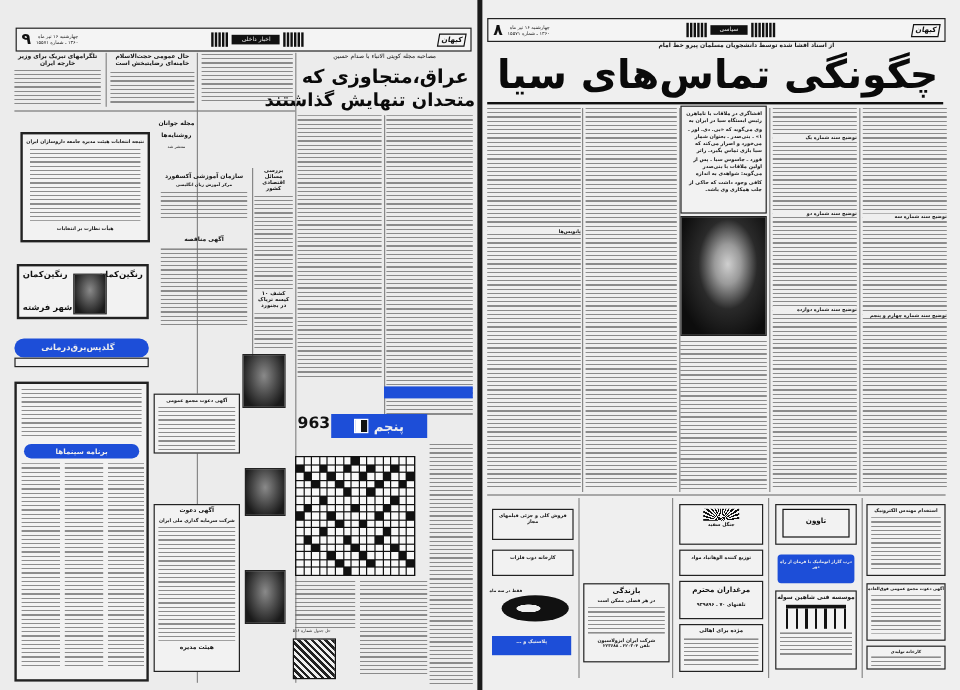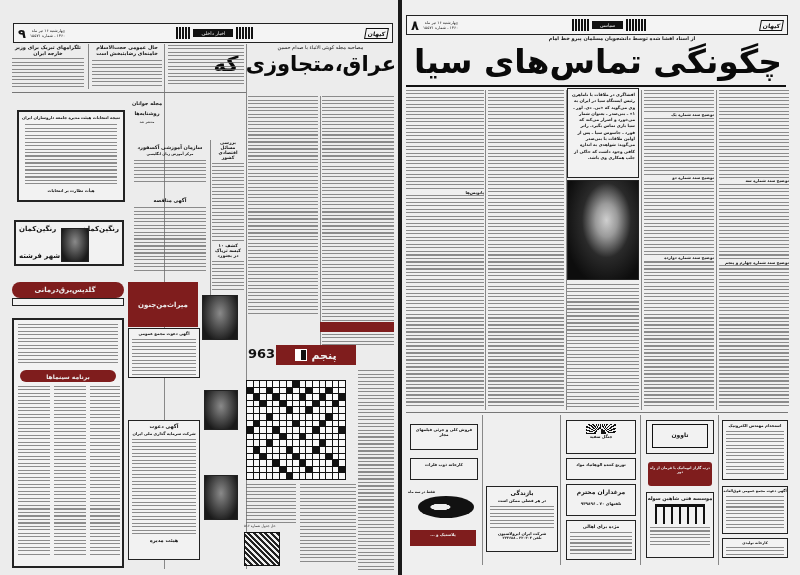--- a/index.html
+++ b/index.html
@@ -18,21 +18,21 @@
   .barcode { display: flex; gap: 1px; align-items: center; height: 12px; }
   .barcode span { display: block; width: 2px; height: 12px; background: #111; }
   .logo { font-size: 6px; font-weight: bold; color: #111; border: 1px solid #111; padding: 1px 2px; transform: skewX(-10deg); }
   .headline-big { font-family: "DejaVu Sans", sans-serif; font-weight: bold; color: #0a0a0a; direction: rtl; text-align: center; white-space: nowrap; }
   .col-text { font-size: 3.2px; line-height: 4.5px; color: #444; direction: rtl; text-align: justify; overflow: hidden; }
   .textlines { background-image: repeating-linear-gradient(to bottom, #6a6a6a 0 1px, transparent 1px 3.5px); opacity: 0.75; }
   .vrule { position: absolute; width: 1px; background: #888; }
   .hrule { position: absolute; height: 1px; background: #777; }
   .box { position: absolute; border: 1px solid #222; background: #f2f2f2; }
   .box-title { font-weight: bold; direction: rtl; text-align: center; color: #111; white-space: nowrap; }
-  .dark-box { position: absolute; background: #7f1d1d; color: #eee; }
+  .dark-box { position: absolute; background: #1d4ed8; color: #eee; }
   .photo { position: absolute; background: radial-gradient(ellipse at 50% 40%, #8a8a8a 0%, #4a4a4a 45%, #1a1a1a 80%); border: 1px solid #222; }
   .crossword { position: absolute; display: grid; grid-template-columns: repeat(15, 1fr); grid-template-rows: repeat(15, 1fr); border: 1px solid #111; background: #111; gap: 1px; }
   .crossword div { background: #f8f8f8; }
   .crossword div.b { background: #111; }
 </style>
 </head>
 <body>
 
 <div class="page page-left">
 
@@ -59,21 +59,22 @@
           <span></span>
           <span></span>
           <span></span>
           <span></span>
         </div>
     </div>
     <span class="logo">کیهان</span>
   </div>
 
   <div class="abs rtl" style="left:248px; top:44px; width:145px; font-size:5px; color:#111; text-align:center;">مصاحبه مجله کویتی الانباء با صدام حسین</div>
-  <div class="abs headline-big" style="left:246px; top:54px; width:150px; font-size:21px; line-height:20px;">عراق،متجاوزی که</div>
+  <div class="abs headline-big" style="left:246px; top:54px; width:150px; font-size:16px; line-height:20px;">عراق،متجاوزی که</div>
+  <div class="abs headline-big" style="left:244px; top:74px; width:152px; font-size:15px; line-height:18px;">متحدان تنهایش گذاشتند</div>
   <div class="abs col-text textlines" style="left:248px; top:96px; width:70px; height:220px;"></div>
   <div class="abs col-text textlines" style="left:322px; top:96px; width:72px; height:250px;"></div>
   <div class="vrule" style="left:320px; top:96px; height:250px;"></div>
 
   <div class="abs col-text textlines" style="left:168px; top:45px; width:76px; height:40px;"></div>
   <div class="vrule" style="left:246px; top:44px; height:525px;"></div>
   <div class="vrule" style="left:164px; top:44px; height:525px;"></div>
   <div class="vrule" style="left:88px; top:44px; height:45px;"></div>
 
   <div class="abs rtl" style="left:12px; top:44px; width:72px; font-size:5px; font-weight:bold; color:#111; text-align:center;">تلگرامهای تبریک برای وزیر خارجه ایران</div>
@@ -124,23 +125,20 @@
     <div class="abs box-title" style="left:3px; top:30px; font-size:7px;">شهر فرشته</div>
     <div class="photo" style="left:45px; top:6px; width:28px; height:34px;"></div>
   </div>
 
   <div class="dark-box" style="left:12px; top:282px; width:112px; height:16px; border-radius:8px; display:flex; align-items:center; justify-content:center;">
     <span class="box-title" style="color:#eee; font-size:7px;">برق‌درمانی</span>
     <span class="box-title" style="color:#eee; font-size:7px; margin-right:6px;">گلدیس</span>
   </div>
   <div class="box" style="left:12px; top:298px; width:112px; height:8px;"></div>
 
-  <div class="dark-box" style="left:128px; top:282px; width:70px; height:45px; display:flex; align-items:center; justify-content:center;">
-    <span class="box-title" style="color:#eee; font-size:7px;">میراث‌من‌جنون</span>
-  </div>
 
   <div class="photo" style="left:202px; top:295px; width:36px; height:45px;"></div>
   <div class="photo" style="left:204px; top:390px; width:34px; height:40px;"></div>
   <div class="photo" style="left:204px; top:475px; width:34px; height:45px;"></div>
 
   <div class="box" style="left:12px; top:318px; width:112px; height:250px; border-width:2px;">
     <div class="textlines" style="margin:4px; height:40px;"></div>
     <div class="dark-box" style="left:6px; top:50px; width:96px; height:12px; border-radius:6px; display:flex; align-items:center; justify-content:center;">
       <span class="box-title" style="color:#eee; font-size:6px;">برنامه سینماها</span>
     </div>

